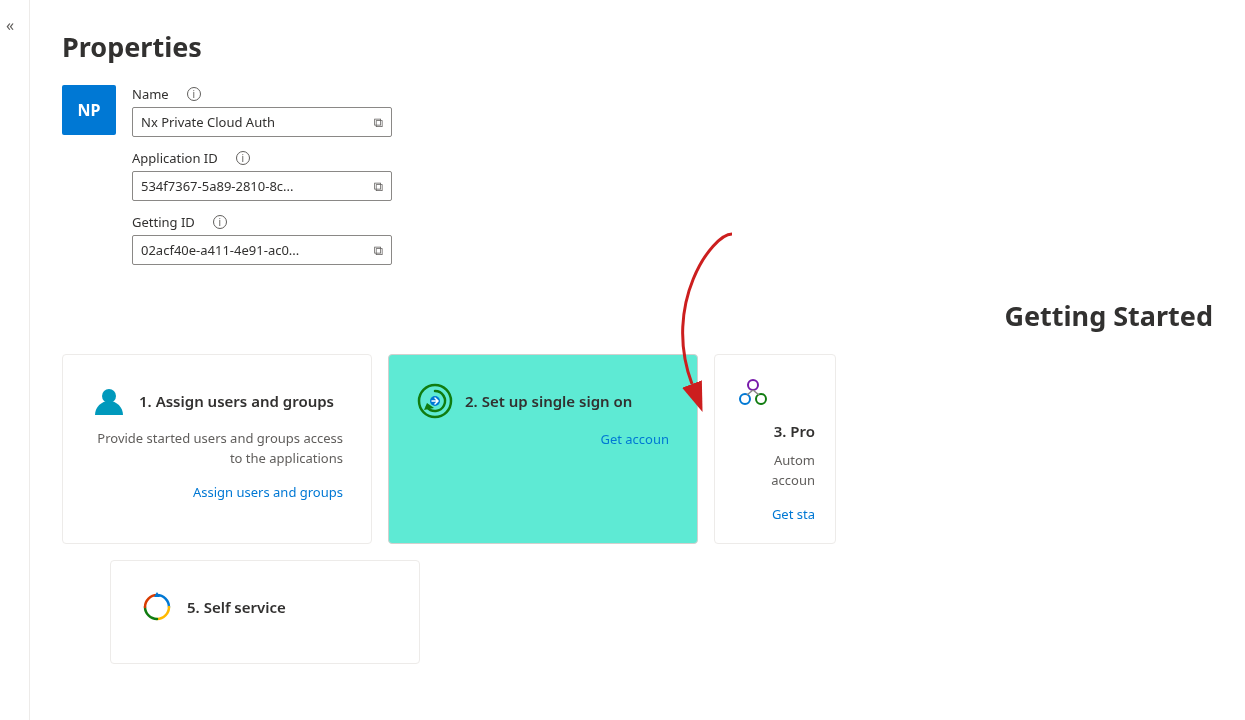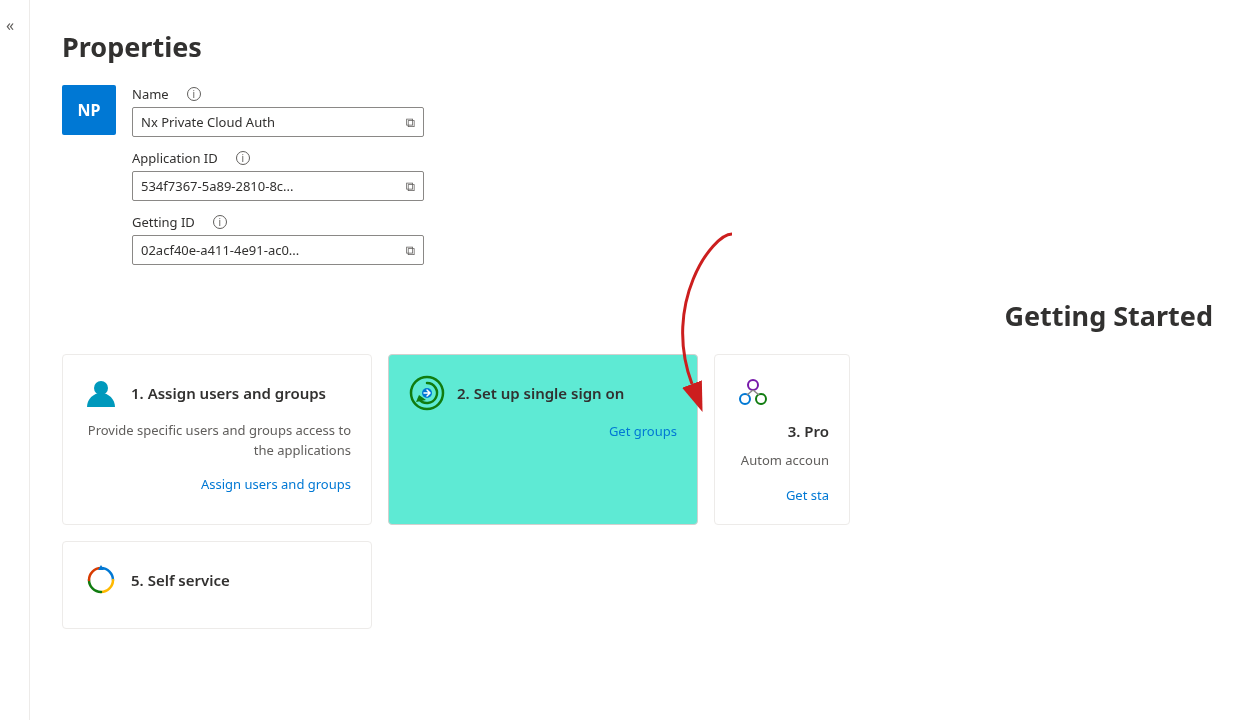--- a/index.html
+++ b/index.html
@@ -106,21 +106,21 @@
       color: #605e5c;
       cursor: pointer;
     }
 
     .field-input {
       display: flex;
       align-items: center;
       border: 1px solid #8a8886;
       border-radius: 2px;
       padding: 5px 8px;
-      width: 292px;
+      width: 260px;
       background: #fff;
       font-size: 13px;
       color: #323130;
       justify-content: space-between;
     }
 
     .copy-icon {
       color: #605e5c;
       font-size: 13px;
       cursor: pointer;
@@ -136,36 +136,36 @@
       display: flex;
       gap: 16px;
       margin-top: 16px;
       position: relative;
     }
 
     .card {
       background: #fff;
       border: 1px solid #edebe9;
       border-radius: 4px;
-      padding: 20px;
+      padding: 28px;
       width: 310px;
       flex-shrink: 0;
     }
 
     .card.highlighted {
       background: #5eead4;
       border-color: #d2d0ce;
     }
 
     .card.partial {
       background: #fff;
       border: 1px solid #edebe9;
       border-radius: 4px;
       padding: 20px;
-      width: 136px;
+      width: 122px;
       flex-shrink: 0;
       overflow: hidden;
     }
 
     .card-header {
       display: flex;
       align-items: center;
       gap: 12px;
       margin-bottom: 10px;
     }
@@ -218,20 +218,21 @@
     
     .sso-icon-svg {
       width: 36px;
       height: 36px;
     }
 
     .bottom-cards-row {
       display: flex;
       gap: 16px;
       margin-top: 16px;
+      margin-left: 48px;
     }
   </style>
 </head>
 <body>
 
 <div class="page-wrapper">
 
   <div class="left-sidebar">
     <span class="collapse-icon">«</span>
   </div>
@@ -304,42 +305,42 @@
 
               <svg class="person-icon-svg" viewBox="0 0 36 36" fill="none">
                 <circle cx="18" cy="13" r="7" fill="#0099bc"></circle>
                 <path d="M4 32c0-7.7 6.3-14 14-14s14 6.3 14 14" fill="#0099bc"></path>
               </svg>
             </div>
             <div class="card-title">
               <span style="color:#323130;">1. </span><span>Assign users and groups</span>
             </div>
           </div>
-          <div class="card-description">Provide specific users and groups access to the applications</div>
+          <div class="card-description">Provide started users and groups access to the applications</div>
           <a class="card-link">Assign users and groups</a>
         </div>
 
         <div class="card highlighted">
           <div class="card-header">
             <div class="card-icon">
 
               <svg class="sso-icon-svg" viewBox="0 0 36 36">
                 <circle cx="18" cy="18" r="16" fill="none" stroke="#107c10" stroke-width="2.5"></circle>
                 <path d="M18 8 A10 10 0 1 1 10 24" fill="none" stroke="#107c10" stroke-width="2.5" stroke-linecap="round"></path>
                 <polygon points="10,20 7,27 17,25" fill="#107c10"></polygon>
 
                 <circle cx="18" cy="18" r="5" fill="#0078d4"></circle>
                 <path d="M15 18 L21 18 M18 15 L21 18 L18 21" stroke="#fff" stroke-width="1.5" fill="none" stroke-linecap="round"></path>
               </svg>
             </div>
             <div class="card-title">
               <span style="color:#323130;">2. </span><span>Set up single sign on</span>
             </div>
           </div>
-          <a class="card-link">Get groups</a>
+          <a class="card-link">Get accoun</a>
         </div>
 
         <div class="card partial">
           <div class="card-header">
             <div class="card-icon">
 
               <svg viewBox="0 0 36 36" width="36" height="36">
                 <circle cx="18" cy="10" r="5" fill="none" stroke="#7719aa" stroke-width="2"></circle>
                 <circle cx="10" cy="24" r="5" fill="none" stroke="#0078d4" stroke-width="2"></circle>
                 <circle cx="26" cy="24" r="5" fill="none" stroke="#107c10" stroke-width="2"></circle>

